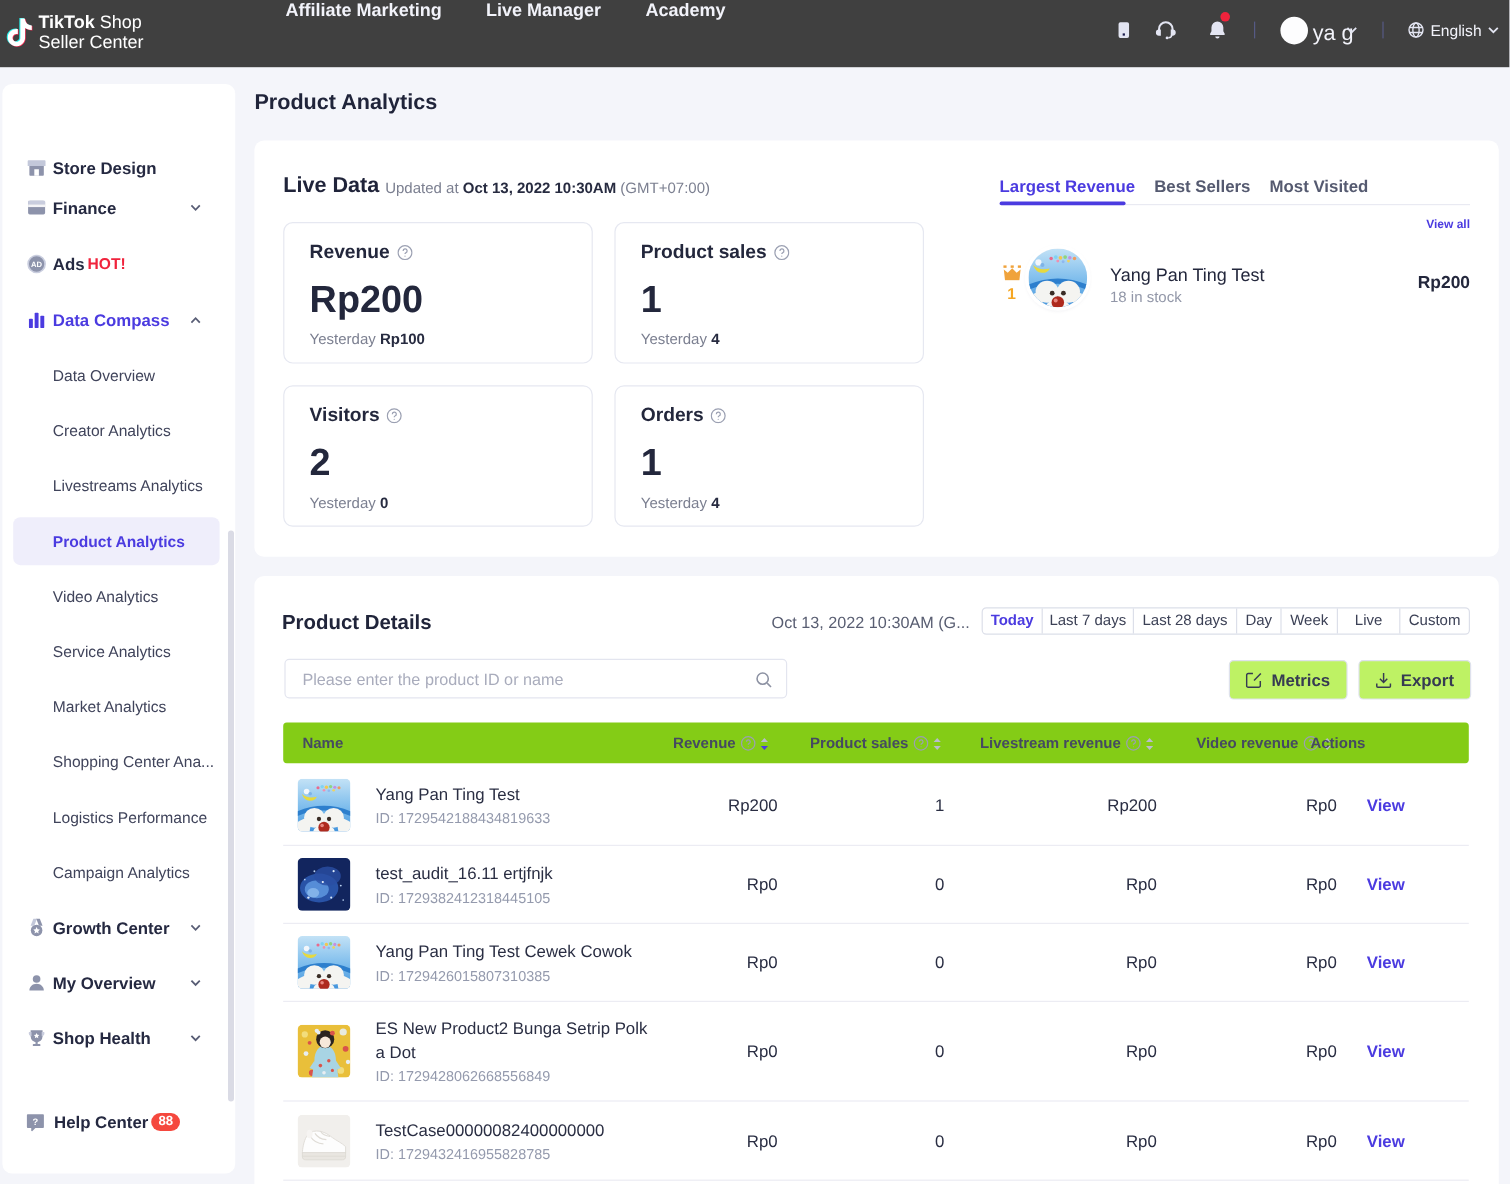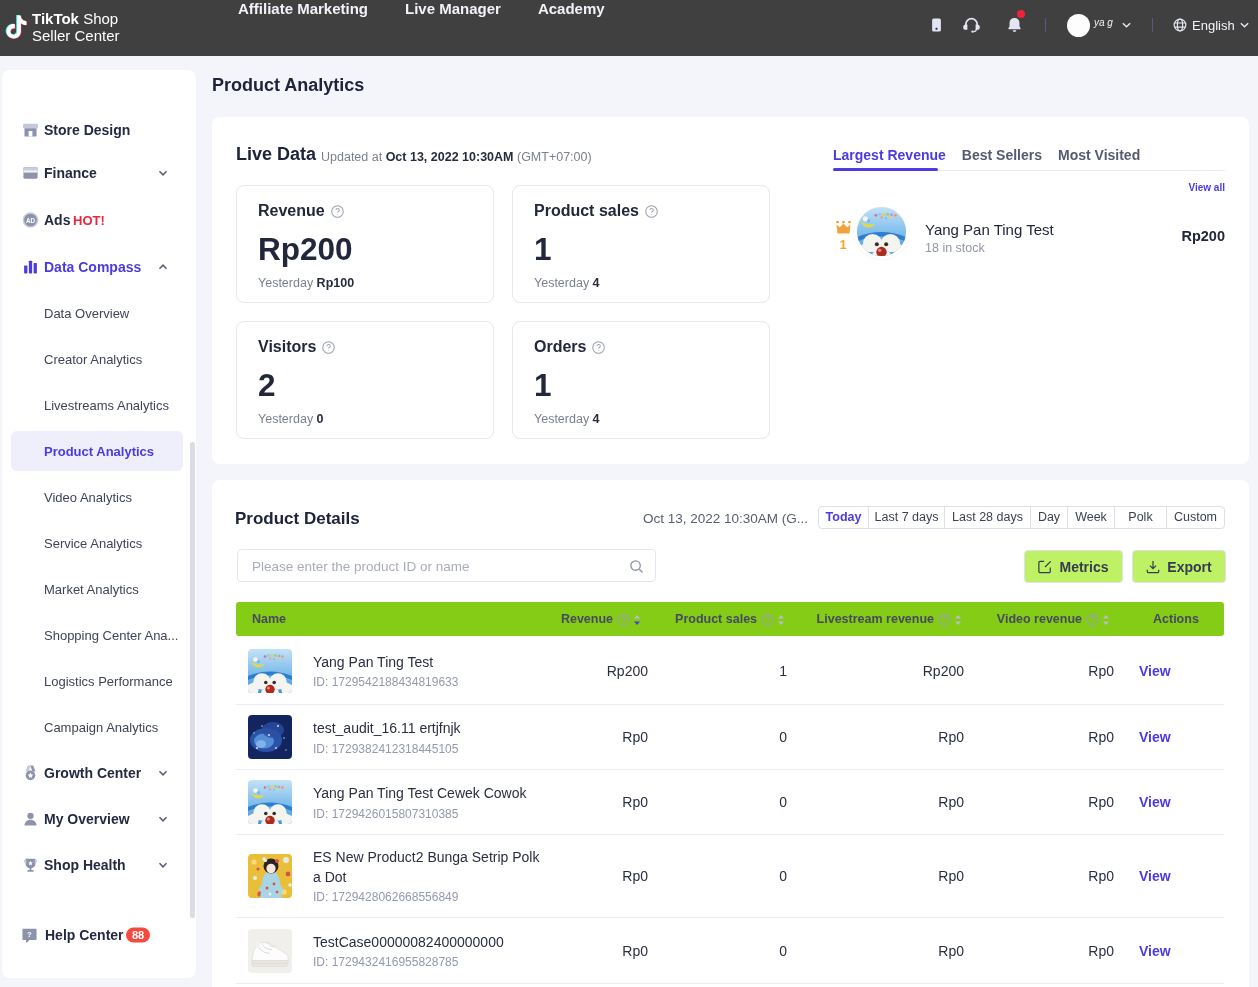--- a/index.html
+++ b/index.html
@@ -9,21 +9,21 @@
 
 .topbar { position:absolute; left:0; top:0; width:1258px; height:56px; background:#404040; color:#eceef6; }
 .logo { position:absolute; left:5px; top:14px; width:23px; height:26px; }
 .logotxt { position:absolute; left:32px; top:10px; line-height:17px; font-size:15px; color:#fff; }
 .logotxt b { font-weight:700; }
 .navlinks { position:absolute; left:238px; top:0; height:50px; display:flex; align-items:flex-start; gap:37px; }
 .navlinks span { font-size:15px; font-weight:700; color:#f2f3fa; }
 .nic { position:absolute; top:25px; transform:translateY(-50%); }
 .nsep { position:absolute; top:18px; width:1px; height:14px; background:#565a85; }
 .avatar { position:absolute; left:1067px; top:14px; width:23px; height:23px; border-radius:50%; background:#fdfdfe; }
-.uname { position:absolute; left:1094px; top:17px; font-size:10px; color:#f2f3fa;font-style:italic; }
+.uname { position:absolute; left:1094px; top:17px; font-size:18px; color:#f2f3fa; }
 .lang { position:absolute; left:1192px; top:18px; font-size:13px; color:#f2f3fa; }
 
 
 .sidebar { position:absolute; left:2px; top:70px; width:194px; height:908px; background:#fff; border-radius:8px; }
 .sitem { position:absolute; left:0; width:194px; height:40px; }
 .sitem .ic { position:absolute; left:20px; top:50%; transform:translateY(-50%); width:17px; height:17px; }
 .sitem .lb { position:absolute; left:42px; top:50%; transform:translateY(-50%); font-size:14px; font-weight:700; color:#252941; white-space:nowrap; }
 .sitem .ch { position:absolute; left:155px; top:50%; transform:translateY(-50%); }
 .ssub { position:absolute; left:9px; width:172px; height:40px; border-radius:6px; }
 .ssub .lb { position:absolute; left:33px; top:50%; transform:translateY(-50%); font-size:13px; color:#40445b; white-space:nowrap; }
@@ -134,21 +134,21 @@
     <circle cx="12" cy="12" r="10"></circle>
     <ellipse cx="12" cy="12" rx="4.5" ry="10"></ellipse>
     <path d="M2.5 8.5h19M2.5 15.5h19"></path>
   </svg>
   <div class="lang">English</div>
   <svg class="nic" viewBox="0 0 12 12" width="11" height="11" style="left:1239px;" fill="none" stroke="#e3e5f2" stroke-width="1.6">
       <path d="M2 4l4 4 4-4"></path>
     </svg>
 </div>
 <div class="sidebar">
-  <div class="sitem" style="top:40px;">
+  <div class="sitem" style="top:50px;">
     <svg class="ic" viewBox="0 0 24 24">
         <path fill="#c3c8da" d="M2.5 3h19a1 1 0 0 1 1 1v5.5h-21V4a1 1 0 0 1 1-1z"></path>
         <path fill="#8d93ab" d="M3.5 9.5h17V20a1 1 0 0 1-1 1h-15a1 1 0 0 1-1-1z"></path>
         <path fill="#fff" d="M9.3 13.5h5.4V21H9.3z"></path>
       </svg>
     <span class="lb">Store Design</span>
   </div>
   <div class="sitem" style="top:83px;">
     <svg class="ic" viewBox="0 0 24 24">
         <rect x="2" y="4" width="20" height="16" rx="2" fill="#8d93ab"></rect>
@@ -406,21 +406,21 @@
 </div>
 <div class="card details">
   <div class="pd-title">Product Details</div>
   <div class="pd-date">Oct 13, 2022 10:30AM (G...</div>
   <div class="seg">
       <span class="on">Today</span>
       <span>Last 7 days</span>
       <span>Last 28 days</span>
       <span>Day</span>
       <span>Week</span>
-      <span>Polk</span>
+      <span>Live</span>
       <span>Custom</span>
     </div>
   <div class="srch">
       <span class="ph">Please enter the product ID or name</span>
       <svg width="15" height="15" viewBox="0 0 16 16" fill="none" stroke="#8d92a3" stroke-width="1.4">
         <circle cx="7" cy="7" r="5"></circle>
         <path d="M11 11l3.4 3.4"></path>
       </svg>
     </div>
   <div class="btn btn-metrics"><svg width="14" height="14" viewBox="0 0 16 16" fill="none" stroke="#363b52" stroke-width="1.4">
@@ -458,21 +458,21 @@
           <path d="M4 11L1 7.6h6z" fill="#b9bdcc"></path>
         </svg></span>
     <span class="th" style="left:724px;width:150px;text-align:right;">Video revenue <svg width="13" height="13" viewBox="0 0 14 14" fill="none" stroke="#9ba0b2" stroke-width="1.1">
           <circle cx="7" cy="7" r="6"></circle>
           <path d="M5.4 5.6a1.7 1.7 0 1 1 2.3 1.6c-.5.2-.7.5-.7.9"></path>
           <circle cx="7" cy="10" r=".5" fill="#9ba0b2" stroke="none"></circle>
         </svg> <svg width="8" height="12" viewBox="0 0 8 12">
           <path d="M4 1L7 4.4H1z" fill="#b9bdcc"></path>
           <path d="M4 11L1 7.6h6z" fill="#b9bdcc"></path>
         </svg></span>
-    <span class="th" style="left:917px;">Actions</span>
+    <span class="th" style="left:856px;">Actions</span>
   </div>
   <div class="trow" style="top:157px;height:68px;">
     <div class="pimg"><svg width="44" height="44" viewBox="0 0 44 44">
           <use href="#dora"></use>
         </svg></div>
     <div class="nmblk">
         <div class="nm">Yang Pan Ting Test</div>
         <div class="pid">ID: 1729542188434819633</div>
       </div>
     <div class="cell c-rev">Rp200</div>

